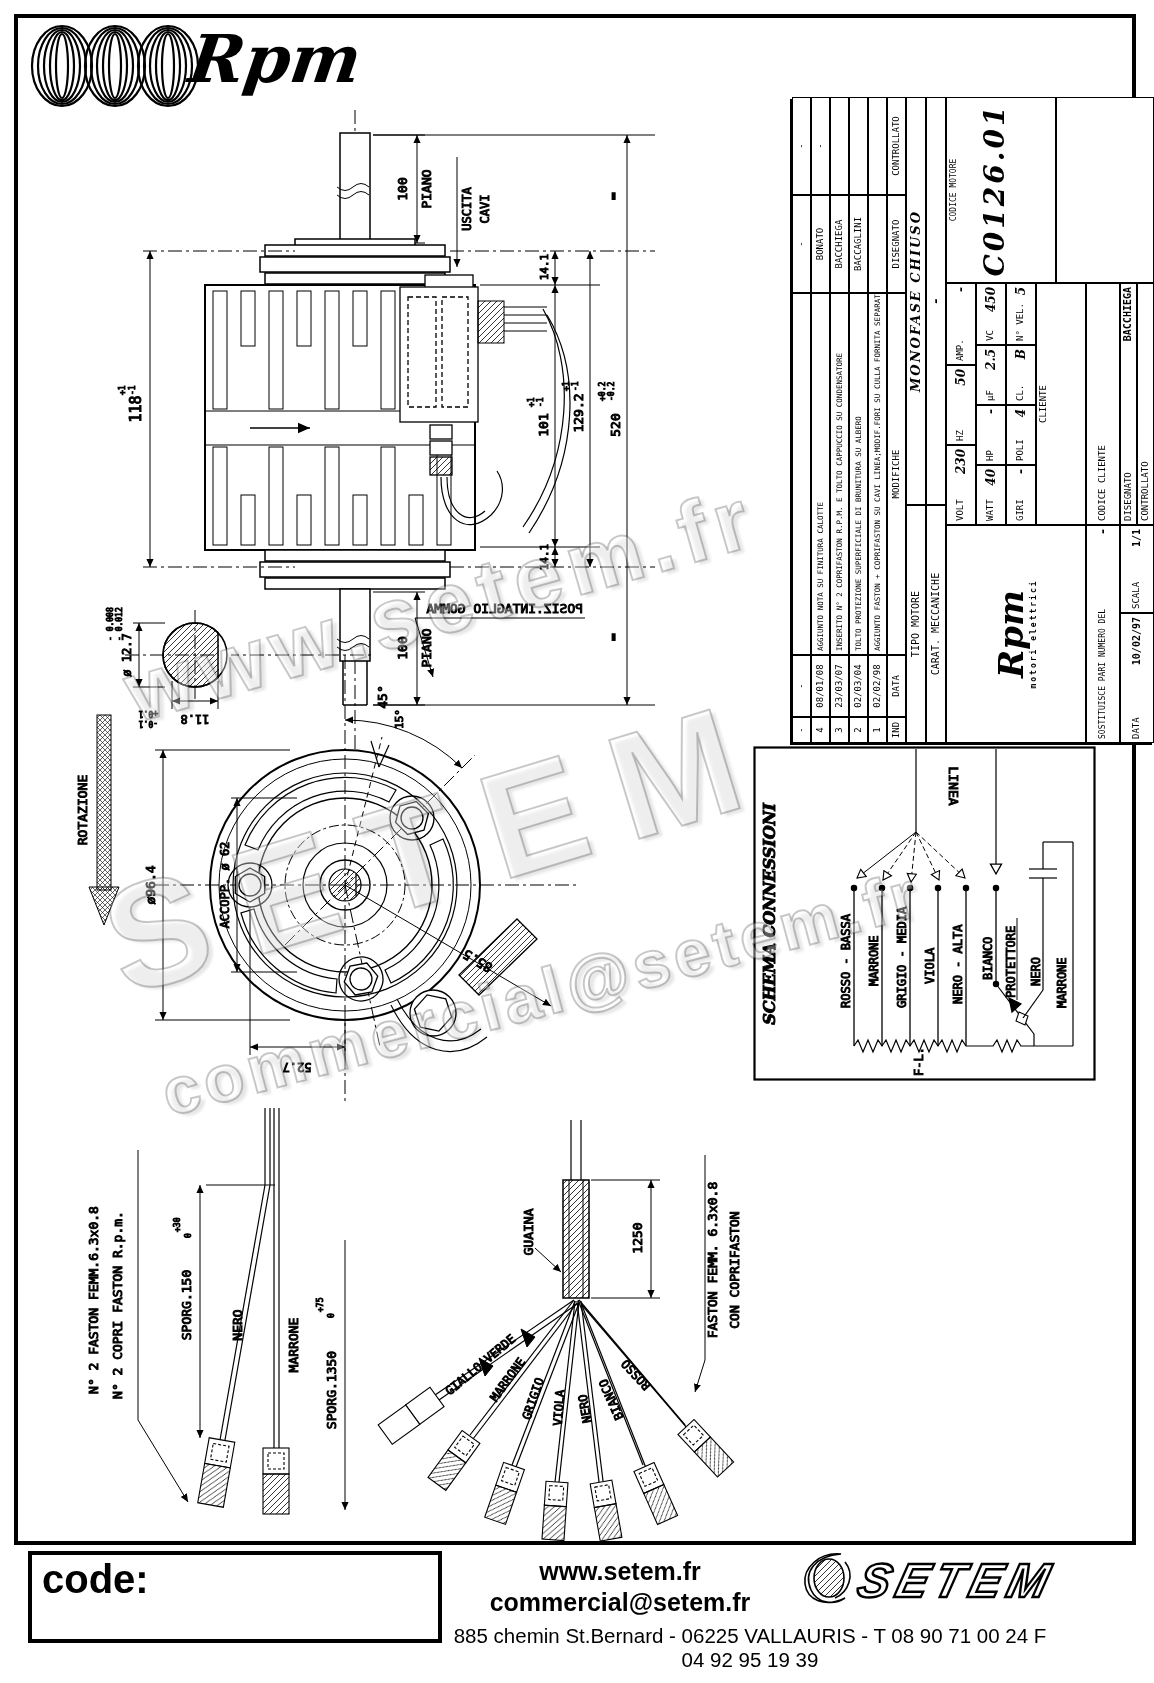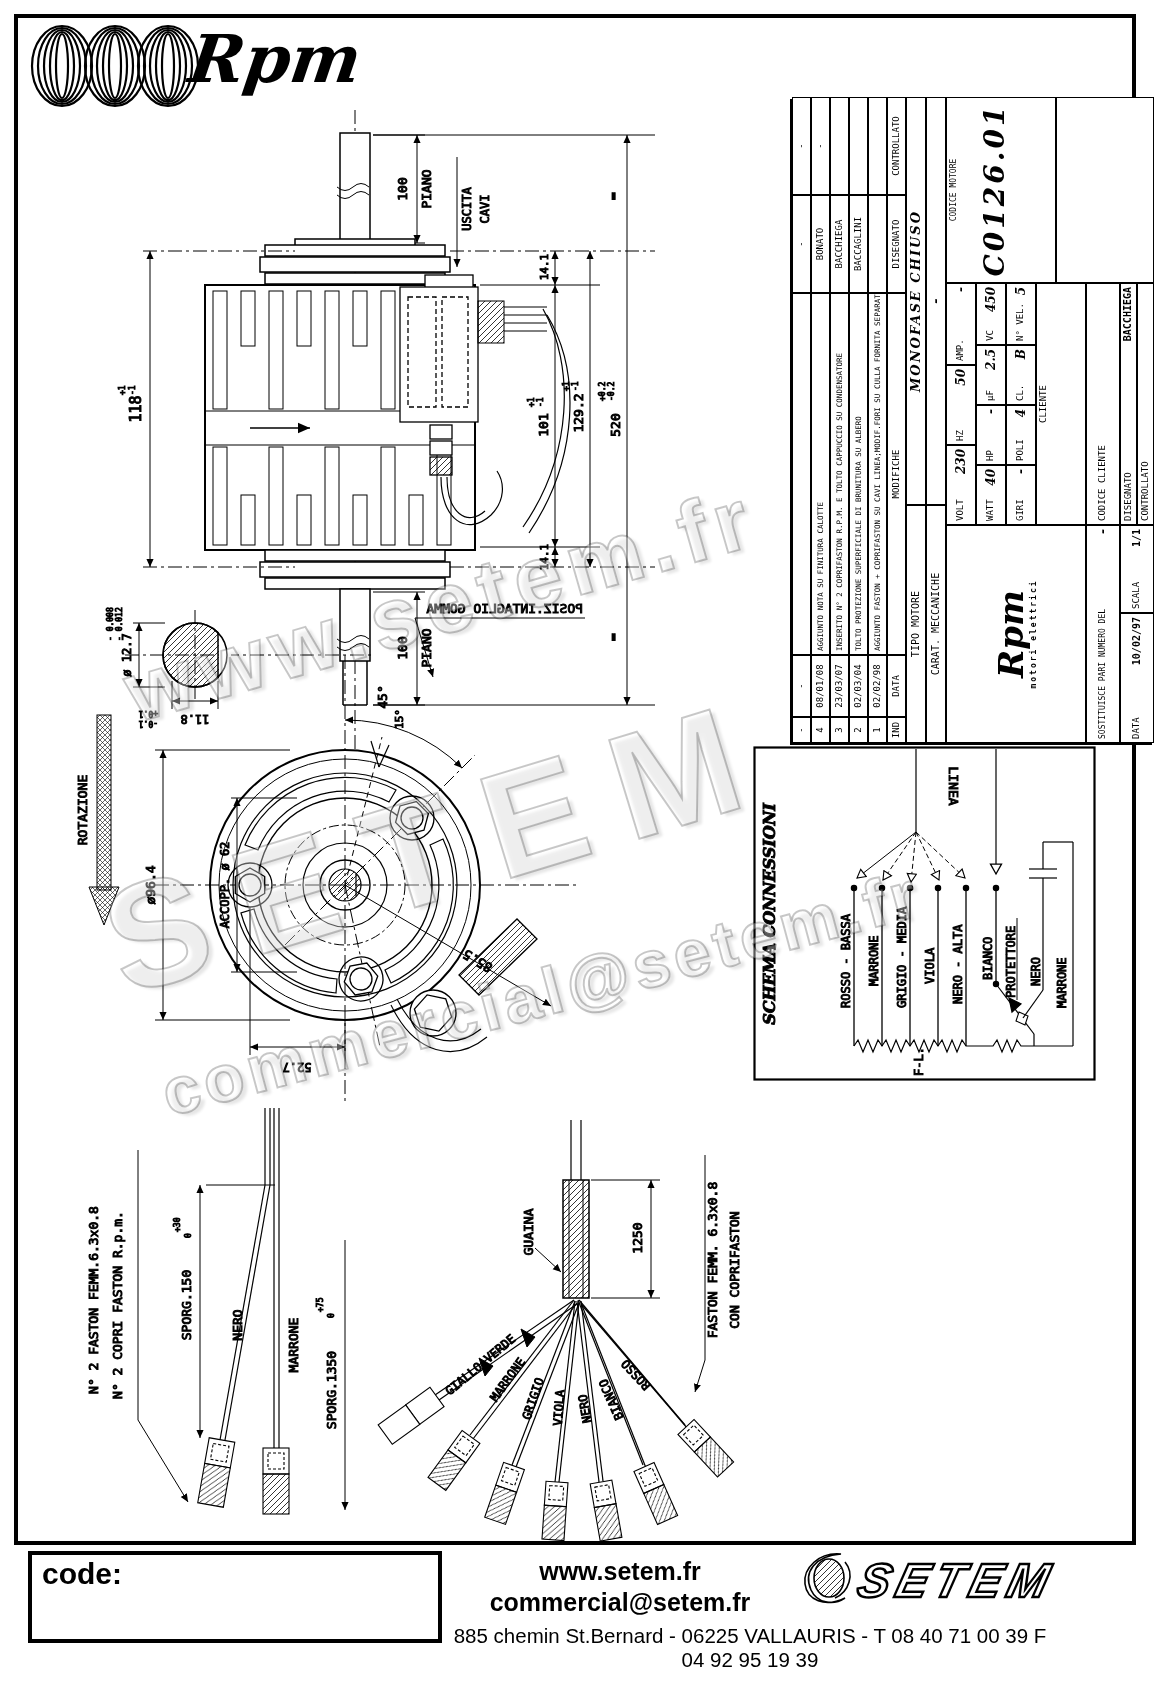--- a/index.html
+++ b/index.html
@@ -29,21 +29,21 @@
   .pair .v{font-style:italic;font-weight:bold;font-size:12px;font-family:"DejaVu Serif",serif;}
   .small7{font-size:7.5px;}
   .mono8{font-size:8px;}
   .serifit{font-family:"DejaVu Serif",serif;font-style:italic;font-weight:bold;}
   
   .wm{position:absolute;z-index:60;pointer-events:none;white-space:nowrap;font-weight:bold;
       color:rgba(255,255,255,0.35);-webkit-text-stroke:2px rgba(0,0,0,0.22);
       text-shadow:4px 4px 3px rgba(0,0,0,0.10);}
   
   #code-box{position:absolute;left:28px;top:1551px;width:414px;height:92px;border:4px solid #000;box-sizing:border-box;background:#fff;}
-  #code-label{position:absolute;left:10px;top:2px;font-weight:bold;font-size:30px;}
+  #code-label{position:absolute;left:10px;top:2px;font-weight:bold;font-size:40px;}
   #code-value{position:absolute;left:66px;top:22px;font-weight:bold;font-size:58px;letter-spacing:1px;}
   #mid-contact{position:absolute;left:455px;top:1556px;width:330px;text-align:center;font-weight:bold;font-size:25px;line-height:1.25;}
   #address{position:absolute;left:440px;top:1624px;width:620px;text-align:center;font-size:20.5px;}
   #setem-logo{position:absolute;left:795px;top:1548px;display:flex;align-items:center;}
   #setem-word{font-style:italic;font-weight:bold;font-size:48px;letter-spacing:6px;
      color:#fff;-webkit-text-stroke:2.5px #000;transform:skewX(-14deg);}
 </style>
 </head>
 <body>
 
@@ -667,21 +667,21 @@
   <div class="wm" style="left:95px;top:760px;font-size:150px;letter-spacing:34px;transform:rotate(-17deg)">SETEM</div>
   <div class="wm" style="left:150px;top:955px;font-size:66px;letter-spacing:5px;transform:rotate(-15deg)">commercial@setem.fr</div>
 
   <div id="code-box">
     <div id="code-label">code:</div>
   </div>
   <div id="mid-contact">
     <div>www.setem.fr</div>
     <div>commercial@setem.fr</div>
   </div>
-  <div id="address">885 chemin St.Bernard  -  06225 VALLAURIS  -  T 08 40 71 00 39   F 04 92 95 19 39</div>
+  <div id="address">885 chemin St.Bernard  -  06225 VALLAURIS  -  T 08 90 71 00 24   F 04 92 95 19 39</div>
   <div id="setem-logo">
     <svg width="64" height="64" viewBox="0 0 64 64" style="position:static">
       <g stroke="#000" fill="none" stroke-width="1.6">
         <ellipse cx="34" cy="30" rx="15" ry="19" fill="url(#hat)"></ellipse>
         <path d="M46,6 C20,8 8,24 16,42 C22,55 38,58 50,50 C30,60 12,52 10,36 C8,20 24,4 46,6 Z" fill="#fff"></path>
         <path d="M50,14 C60,26 54,44 40,50"></path>
       </g>
     </svg>
     <span id="setem-word">SETEM</span>
   </div>

